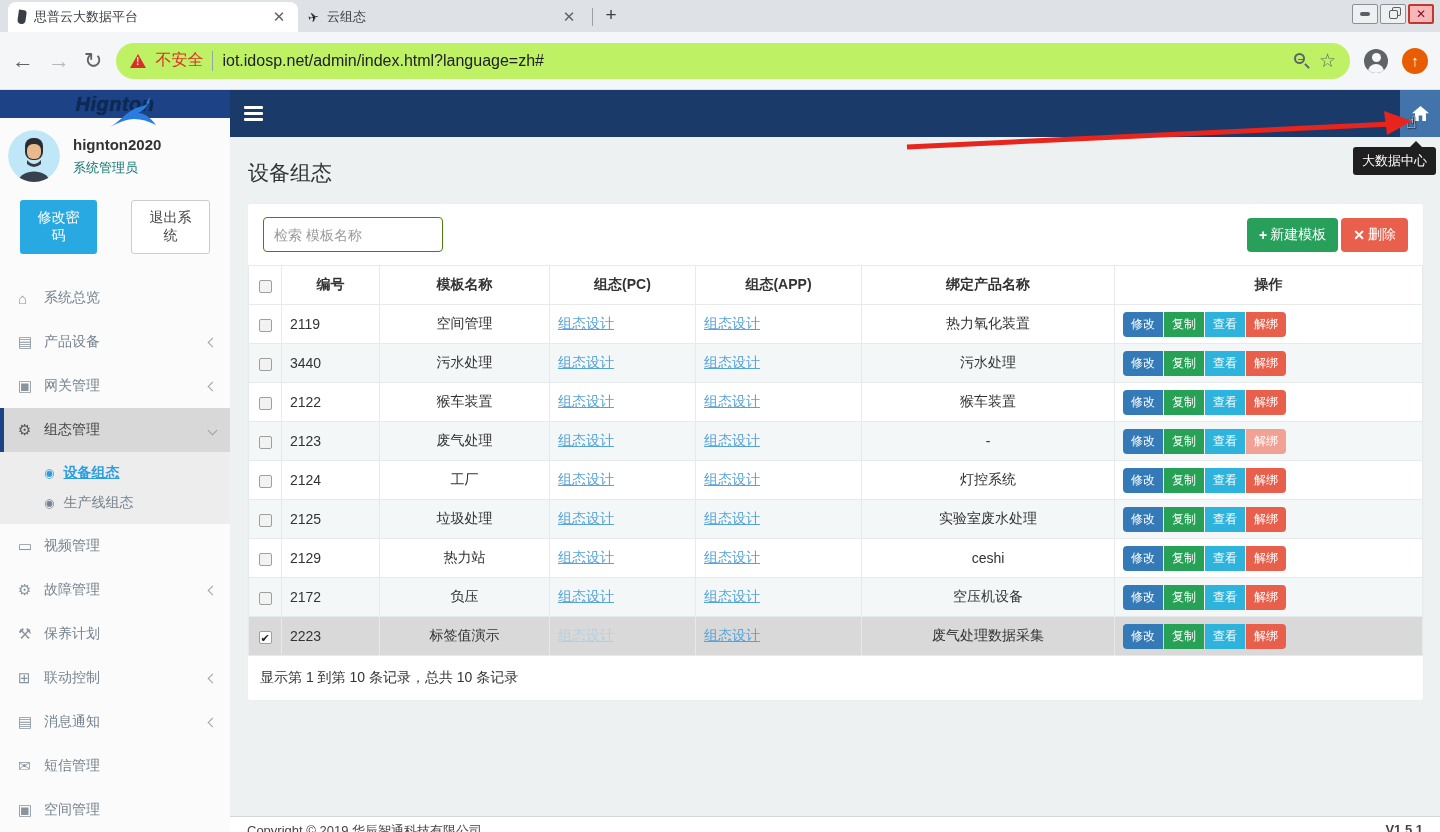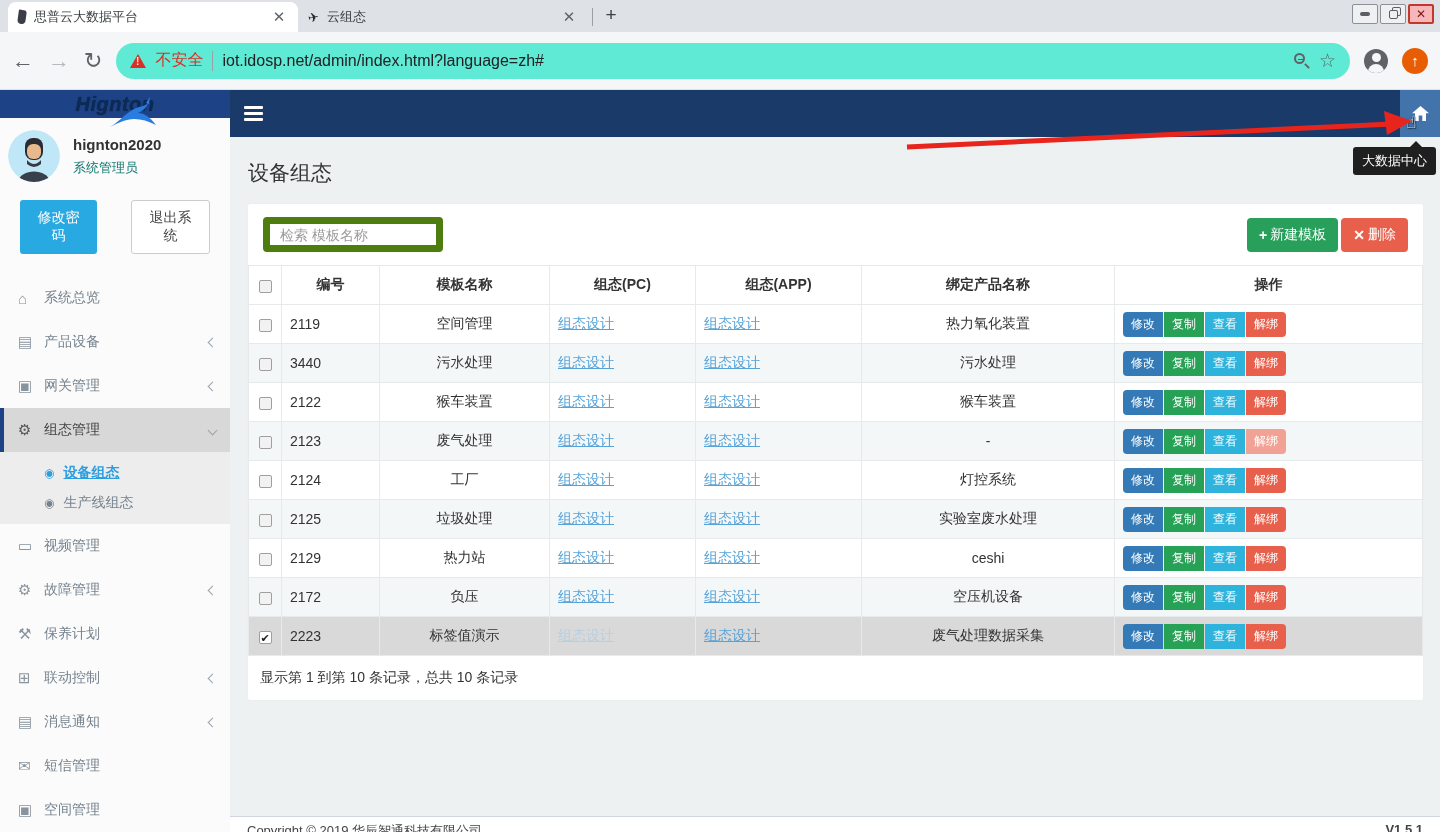--- a/index.html
+++ b/index.html
@@ -19,21 +19,21 @@
   .new-tab { width:28px; height:28px; margin-bottom:2px; font-size:19px; color:#3c4043; text-align:center; line-height:26px; border-radius:50%; }
   .win-controls { position:absolute; right:6px; top:4px; display:flex; gap:2px; }
   .wc { width:26px; height:20px; border:1px solid #8b9096; background:#eef0f2; display:flex; align-items:center; justify-content:center; border-radius:2px; }
   .wc-min { width:10px; height:4px; background:#5a5f66; border-radius:2px; }
   .wc-restore { width:9px; height:9px; border:1.5px solid #5a5f66; border-radius:2px; box-shadow:3px -3px 0 -1px #eef0f2, 3px -3px 0 0 #5a5f66; }
   .wc.close { background:#f6b6ba; border:2px solid #c0392b; color:#7a1410; font-weight:bold; font-size:12px; }
 
   .toolbar { height:58px; background:#f5f6f7; display:flex; align-items:center; padding:0 12px; gap:14px; border-bottom:1px solid #e0e2e5; }
   .nav-ic { font-size:22px; color:#5f6368; line-height:1; }
   .nav-ic.dim { color:#b6b9be; }
-  .omnibox { flex:1; height:36px; background:#5eead4; border-radius:18px; display:flex; align-items:center; padding:0 14px; gap:9px; }
+  .omnibox { flex:1; height:36px; background:#bef264; border-radius:18px; display:flex; align-items:center; padding:0 14px; gap:9px; }
   .warn-tri { width:0; height:0; border-left:8px solid transparent; border-right:8px solid transparent; border-bottom:14px solid #d93025; position:relative; }
   .warn-tri:after { content:"!"; position:absolute; left:-2.5px; top:2px; color:#ebedef; font-size:10px; font-weight:bold; }
   .not-secure { color:#d93025; font-size:16px; }
   .omni-sep { width:1px; height:20px; background:#9aa0a6; }
   .url { color:#202124; font-size:16px; flex:1; }
   .mag { position:relative; width:16px; height:16px; }
   .mag .lens { position:absolute; left:0; top:0; width:11px; height:11px; border:2px solid #5f6368; border-radius:50%; }
   .mag .lens:after { content:""; position:absolute; left:2px; top:4px; width:5px; height:1.8px; background:#5f6368; }
   .mag .handle { position:absolute; width:6px; height:2px; background:#5f6368; transform:rotate(45deg); left:10px; top:12px; }
   .star { color:#5f6368; font-size:19px; }
@@ -77,21 +77,21 @@
   .hamburger span { height:3px; background:#fff; border-radius:1px; }
   .home-btn { width:40px; height:47px; background:#4273ab; display:flex; align-items:center; justify-content:center; position:relative; }
   .hand-cursor { position:absolute; left:6px; top:22px; font-size:17px; color:#fff; text-shadow:0 0 2px #000, 1px 1px 1px #000; }
   .tooltip { position:absolute; top:57px; right:4px; background:#1f1f1f; color:#fff; font-size:13px; padding:5px 9px; border-radius:3px; z-index:30; }
   .tooltip:before { content:""; position:absolute; top:-6px; right:14px; border-left:6px solid transparent; border-right:6px solid transparent; border-bottom:6px solid #1f1f1f; }
 
   .content { padding:14px 16px 0 17px; flex:1; }
   .page-title { font-size:21px; font-weight:normal; color:#333; margin:8px 0 16px 1px; }
   .panel { background:#fff; border-radius:3px; border:1px solid #eceff0; }
   .panel-top { display:flex; justify-content:space-between; align-items:center; padding:13px 15px; }
-  .search-input { width:180px; height:35px; border:7px solid #4d7c0f; border-radius:4px; padding:0 10px; font-size:14px; color:#555; font-family:inherit; }
+  .search-input { width:180px; height:35px; border:1px solid #4d7c0f; border-radius:4px; padding:0 10px; font-size:14px; color:#555; font-family:inherit; }
   .search-input::placeholder { color:#9b9b9b; }
   .top-btns { display:flex; gap:3px; }
   .btn-new { background:#28a05c; color:#fff; border:none; border-radius:4px; font-size:14px; padding:8px 12px; display:flex; align-items:center; gap:3px; }
   .btn-del { background:#e8604c; color:#fff; border:none; border-radius:4px; font-size:14px; padding:8px 12px; display:flex; align-items:center; gap:3px; }
   .btn-glyph { font-weight:bold; font-size:14px; }
 
   table.grid { width:100%; border-collapse:collapse; font-size:14px; color:#333; }
   .grid th, .grid td { border:1px solid #e7eaeb; height:39px; padding:0 8px; }
   .grid thead th { font-weight:bold; text-align:center; background:#fff; }
   .grid tbody tr:nth-child(even) { background:#f3f7f8; }

